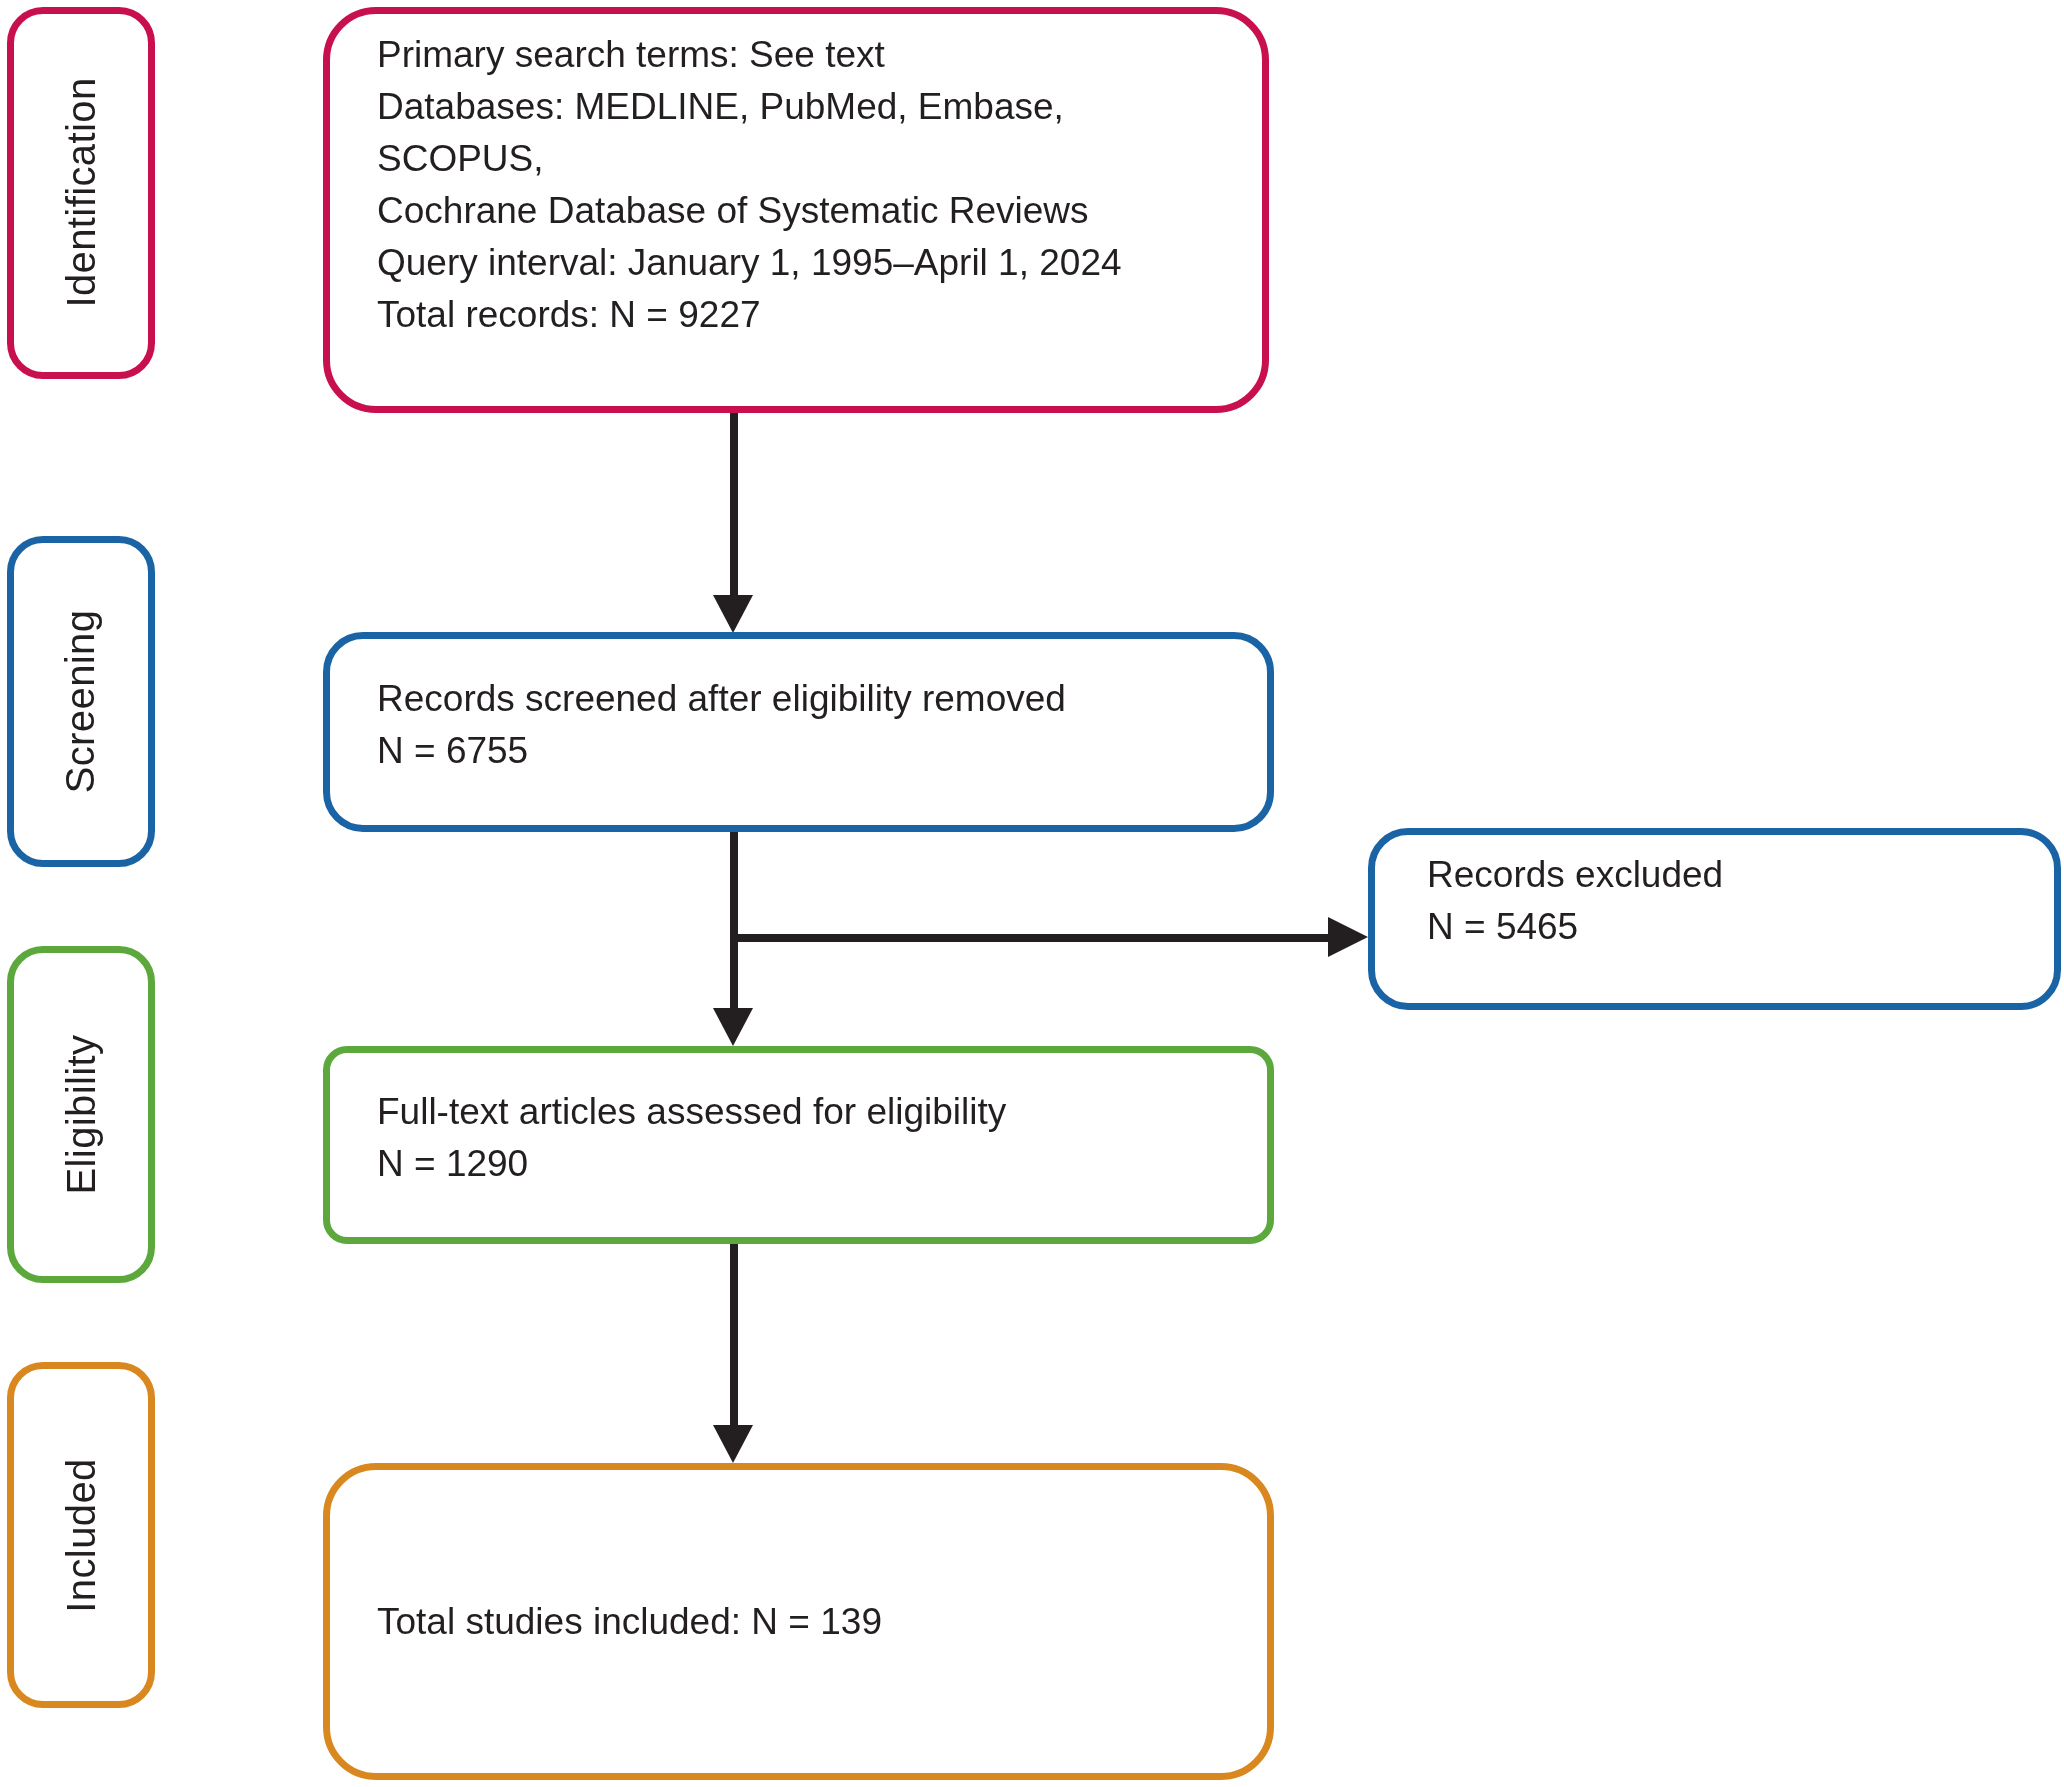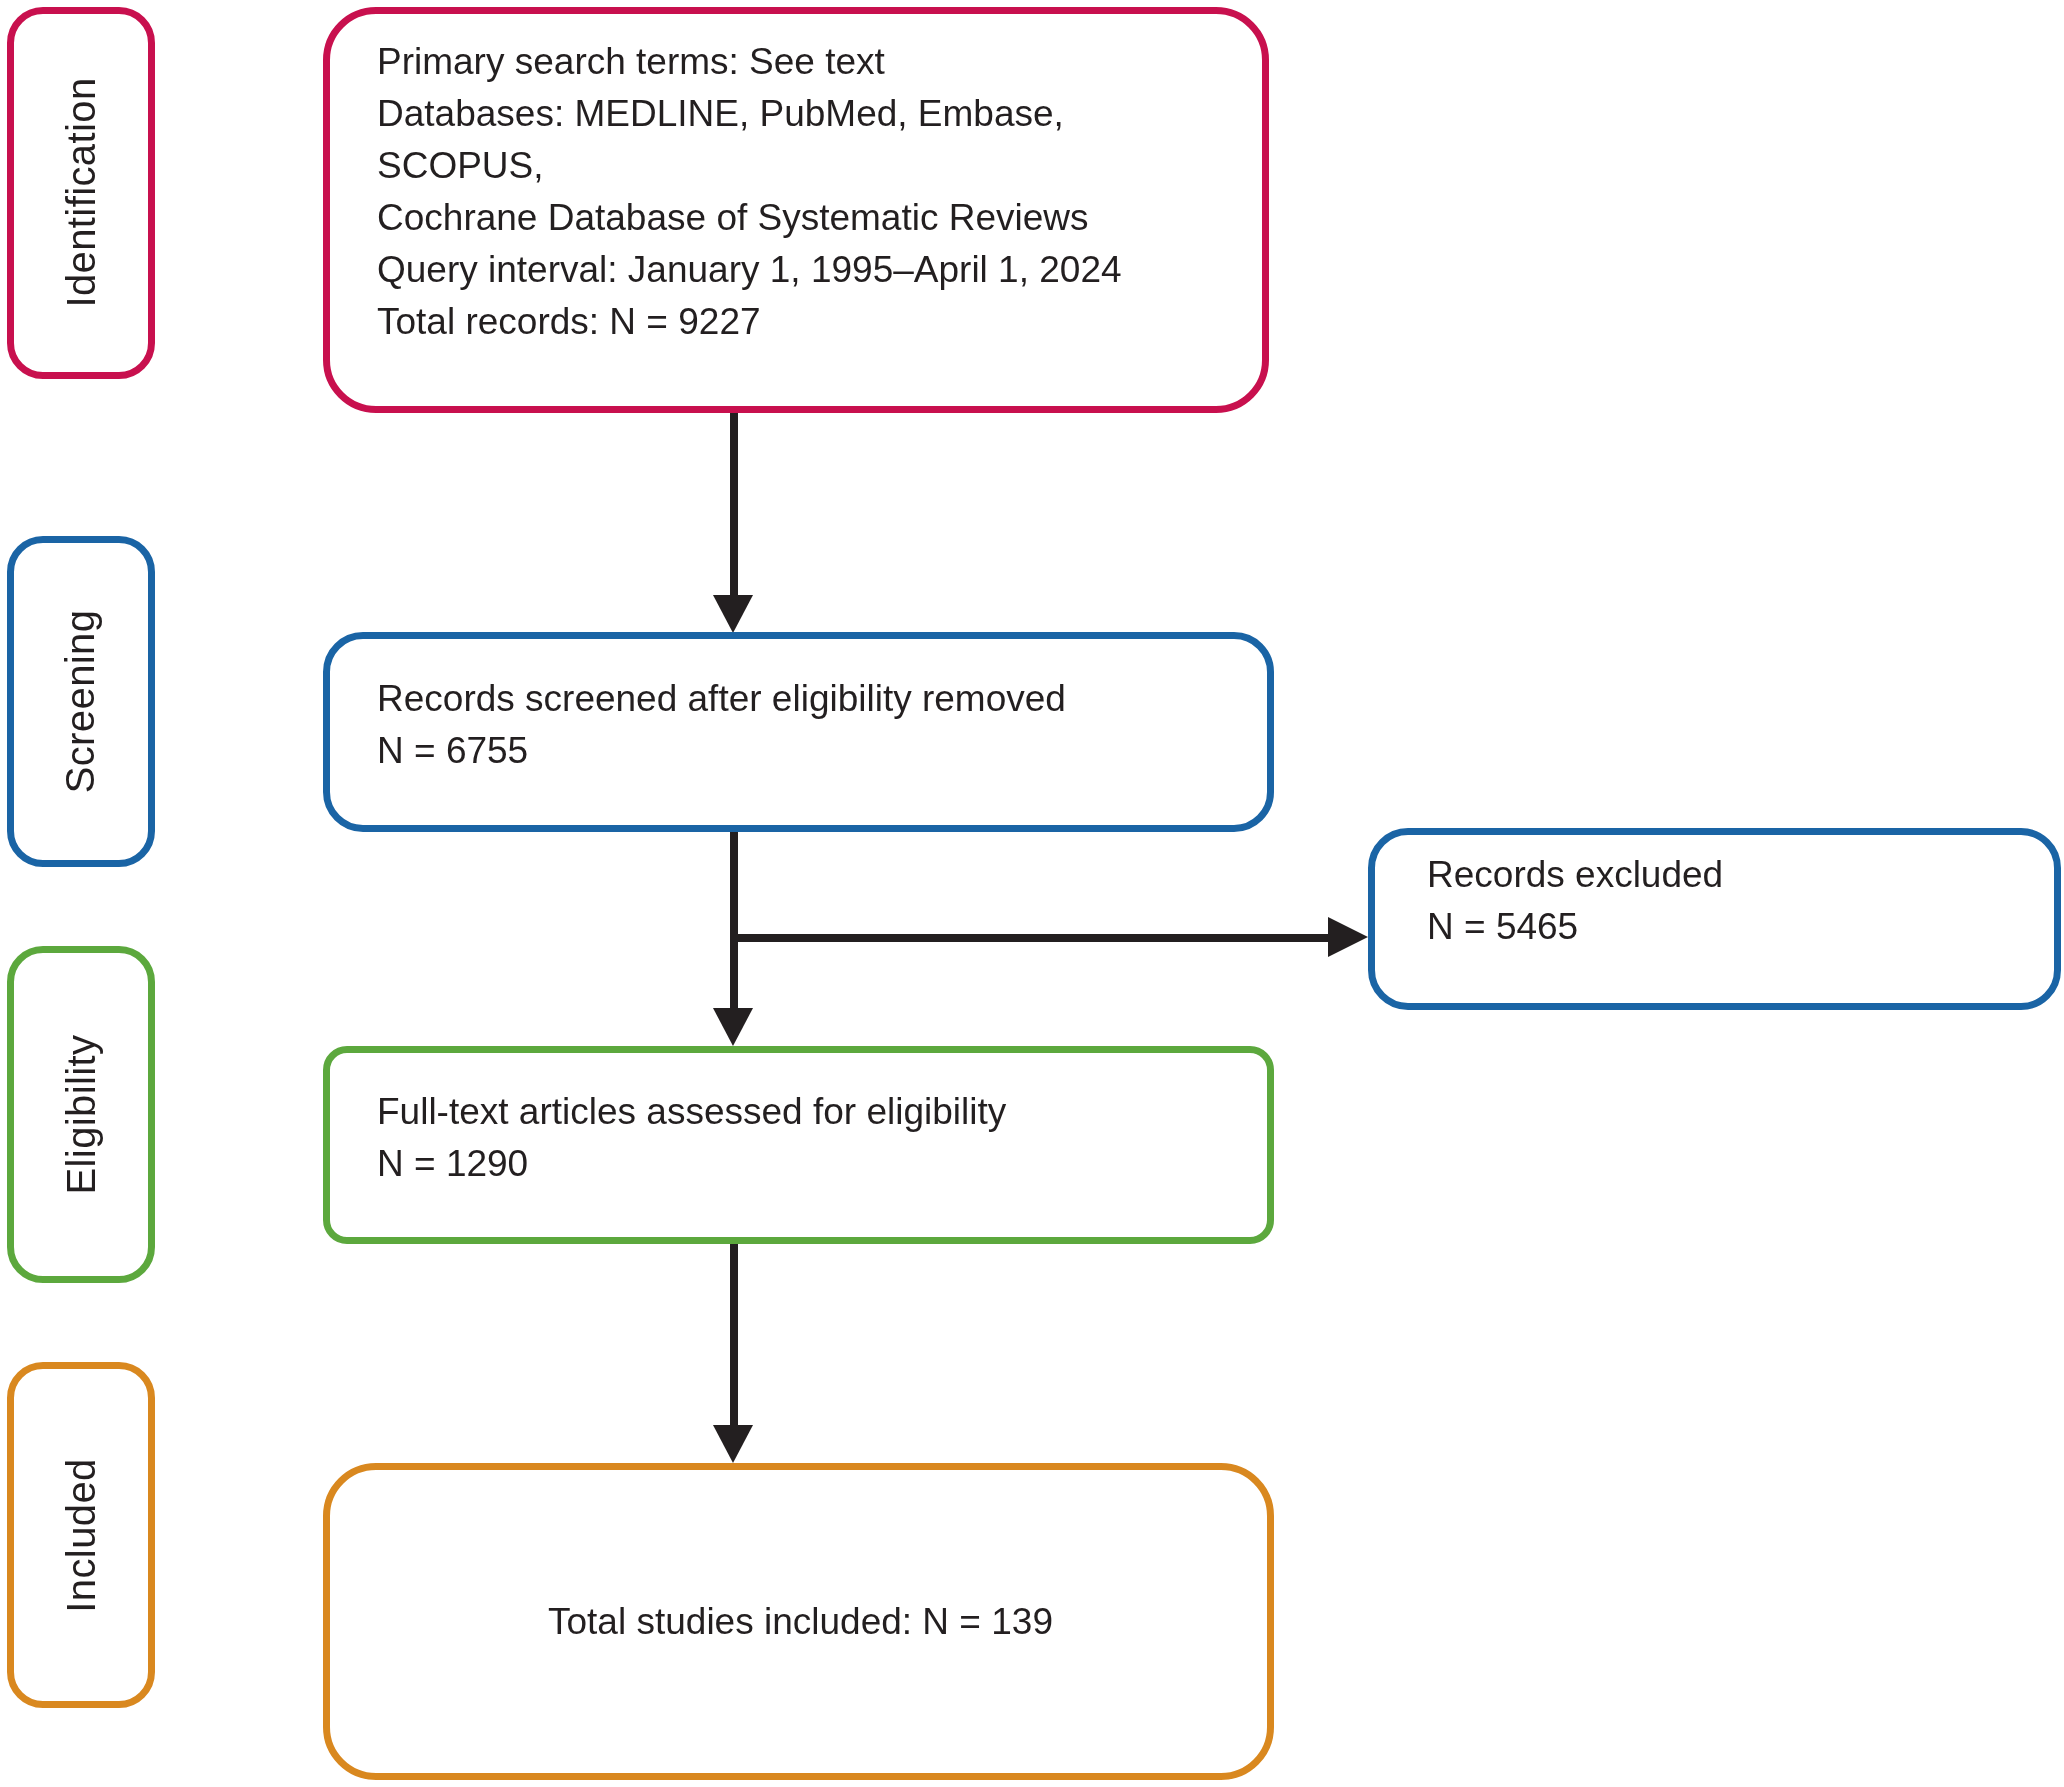--- a/index.html
+++ b/index.html
@@ -43,21 +43,21 @@
   .flowbox {
     position: absolute;
     background: #ffffff;
     font-size: 37px;
     line-height: 52px;
     color: #231F20;
   }
   .box-identification {
     left: 323px; top: 6.9px; width: 946px; height: 406px;
     border: 7.7px solid #C8104E; border-radius: 53px;
-    padding: 22px 43px 0 47px;
+    padding: 15px 43px 0 47px;
   }
   .box-screened {
     left: 323px; top: 632px; width: 951px; height: 200px;
     border: 7.7px solid #1A64A5; border-radius: 40px;
     padding: 34px 43px 0 47px;
   }
   .box-excluded {
     left: 1368px; top: 828px; width: 693px; height: 182px;
     border: 7.7px solid #1A64A5; border-radius: 40px;
     padding: 14px 34px 0 52px;
@@ -65,21 +65,20 @@
   .box-eligibility {
     left: 323px; top: 1046px; width: 951px; height: 198px;
     border: 7.7px solid #5CA83D; border-radius: 24px;
     padding: 33px 43px 0 47px;
   }
   .box-included {
     left: 323px; top: 1463px; width: 951px; height: 317px;
     border: 7.7px solid #D9881F; border-radius: 53px;
     display: flex; align-items: center;
     padding: 0 43px 0 47px;
-    justify-content: center;
   }
 
   
   .conn-line-v {
     position: absolute;
     width: 7.7px;
     background: #231F20;
   }
   .conn-line-h {
     position: absolute;

